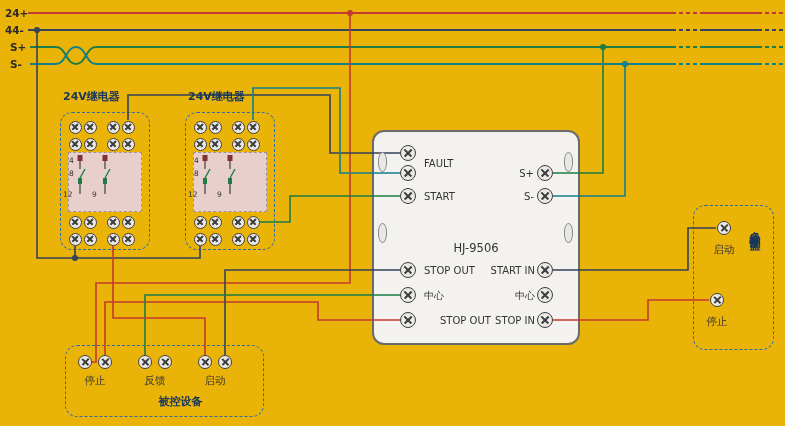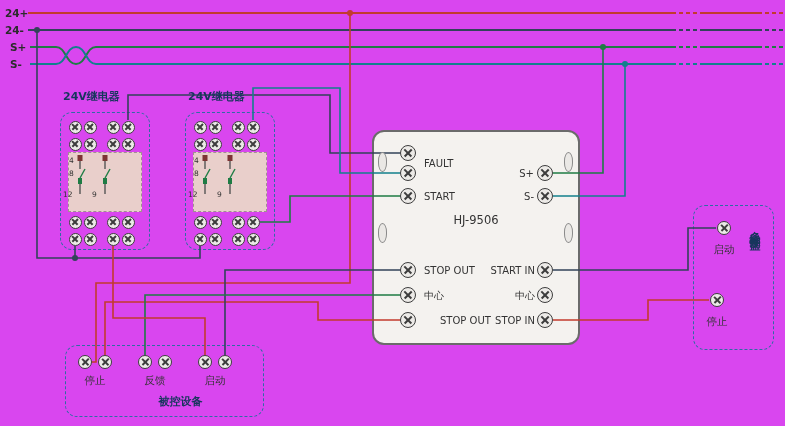--- a/index.html
+++ b/index.html
@@ -1,37 +1,37 @@
 <!DOCTYPE html>
 <html><head>
 <meta charset="utf-8">
 <style>
   html,body{margin:0;padding:0;background:#e8e6e3;font-family:"DejaVu Sans",sans-serif;}
-  #stage{position:relative;width:785px;height:426px;background:#d946ef;overflow:hidden;}
+  #stage{position:relative;width:785px;height:426px;background:#eab308;overflow:hidden;}
   svg.wires{position:absolute;left:0;top:0;z-index:2;}
   .dbox{position:absolute;border:1.6px dashed #2e6da4;border-radius:12px;z-index:0;}
   .module{position:absolute;left:372px;top:130px;width:208px;height:215px;border:2px solid #6b6b6b;
           border-radius:12px;background:#f4f2ef;box-sizing:border-box;z-index:1;}
   .oval{position:absolute;width:9px;height:20px;border:1.5px solid #8a8a8a;border-radius:5px/10px;
         background:#eae8e5;box-sizing:border-box;z-index:3;}
   .pink{position:absolute;width:72px;height:58px;background:#e9cfcb;border:1px dashed #a09090;z-index:1;}
   .screw{position:absolute;border-radius:50%;background:#eceae7;border:1.5px solid #3d3d3d;
          box-sizing:border-box;z-index:3;}
   .screw::before,.screw::after{content:"";position:absolute;left:14%;right:14%;top:50%;height:1.5px;
          margin-top:-0.75px;background:#3d3d3d;}
   .screw::before{transform:rotate(45deg);}
   .screw::after{transform:rotate(-45deg);}
   .lbl{position:absolute;z-index:4;color:#333;white-space:nowrap;font-size:10px;line-height:12px;}
   .buslbl{font-size:10.5px;font-weight:600;color:#2b2b2b;}
   .boxtitle{font-size:11px;font-weight:600;color:#17365d;}
   .center{text-align:center;}
   .right{text-align:right;}
   .pin{font-size:7.5px;line-height:8px;color:#333;}
   .vtext{writing-mode:vertical-rl;letter-spacing:2px;font-size:11px;color:#17365d;font-weight:600;}
-  .modname{font-size:11.5px;color:#333;}
+  .modname{font-size:11.5px;color:#333;margin-top:28px;}
 </style>
 </head>
 <body>
 
 <div id="stage">
 
   <div class="dbox" style="left:60px;top:112px;width:88px;height:136px;"></div>
   <div class="dbox" style="left:185px;top:112px;width:88px;height:136px;"></div>
   <div class="dbox" style="left:65px;top:345px;width:197px;height:70px;"></div>
   <div class="dbox" style="left:693px;top:205px;width:79px;height:143px;"></div>
@@ -130,21 +130,21 @@
         <rect x="227.5" y="155" width="5" height="6" fill="#7d3434"></rect>
         <line x1="230" y1="161" x2="230" y2="169" stroke="#555"></line>
         <line x1="230" y1="178" x2="235" y2="169" stroke="#1e7c44"></line>
         <rect x="228" y="178" width="4" height="6" fill="#1e7c44"></rect>
         <line x1="230" y1="184" x2="230" y2="194" stroke="#555"></line>
       </g>
     </g>
   </svg>
 
   <span class="lbl buslbl" style="left:5px;top:7px;">24+</span>
-  <span class="lbl buslbl" style="left:5px;top:24px;">24-</span>
+  <span class="lbl buslbl" style="left:5px;top:24px;">44-</span>
   <span class="lbl buslbl" style="left:10px;top:41px;">S+</span>
   <span class="lbl buslbl" style="left:10px;top:58px;">S-</span>
 
   <span class="lbl boxtitle" style="left:63px;top:91px;">24V继电器</span>
   <span class="lbl boxtitle" style="left:188px;top:91px;">24V继电器</span>
 
   <span class="lbl pin" style="left:69px;top:157px;">4</span>
   <span class="lbl pin" style="left:69px;top:170px;">8</span>
   <span class="lbl pin" style="left:63px;top:191px;">12</span>
   <span class="lbl pin" style="left:92px;top:191px;">9</span>

